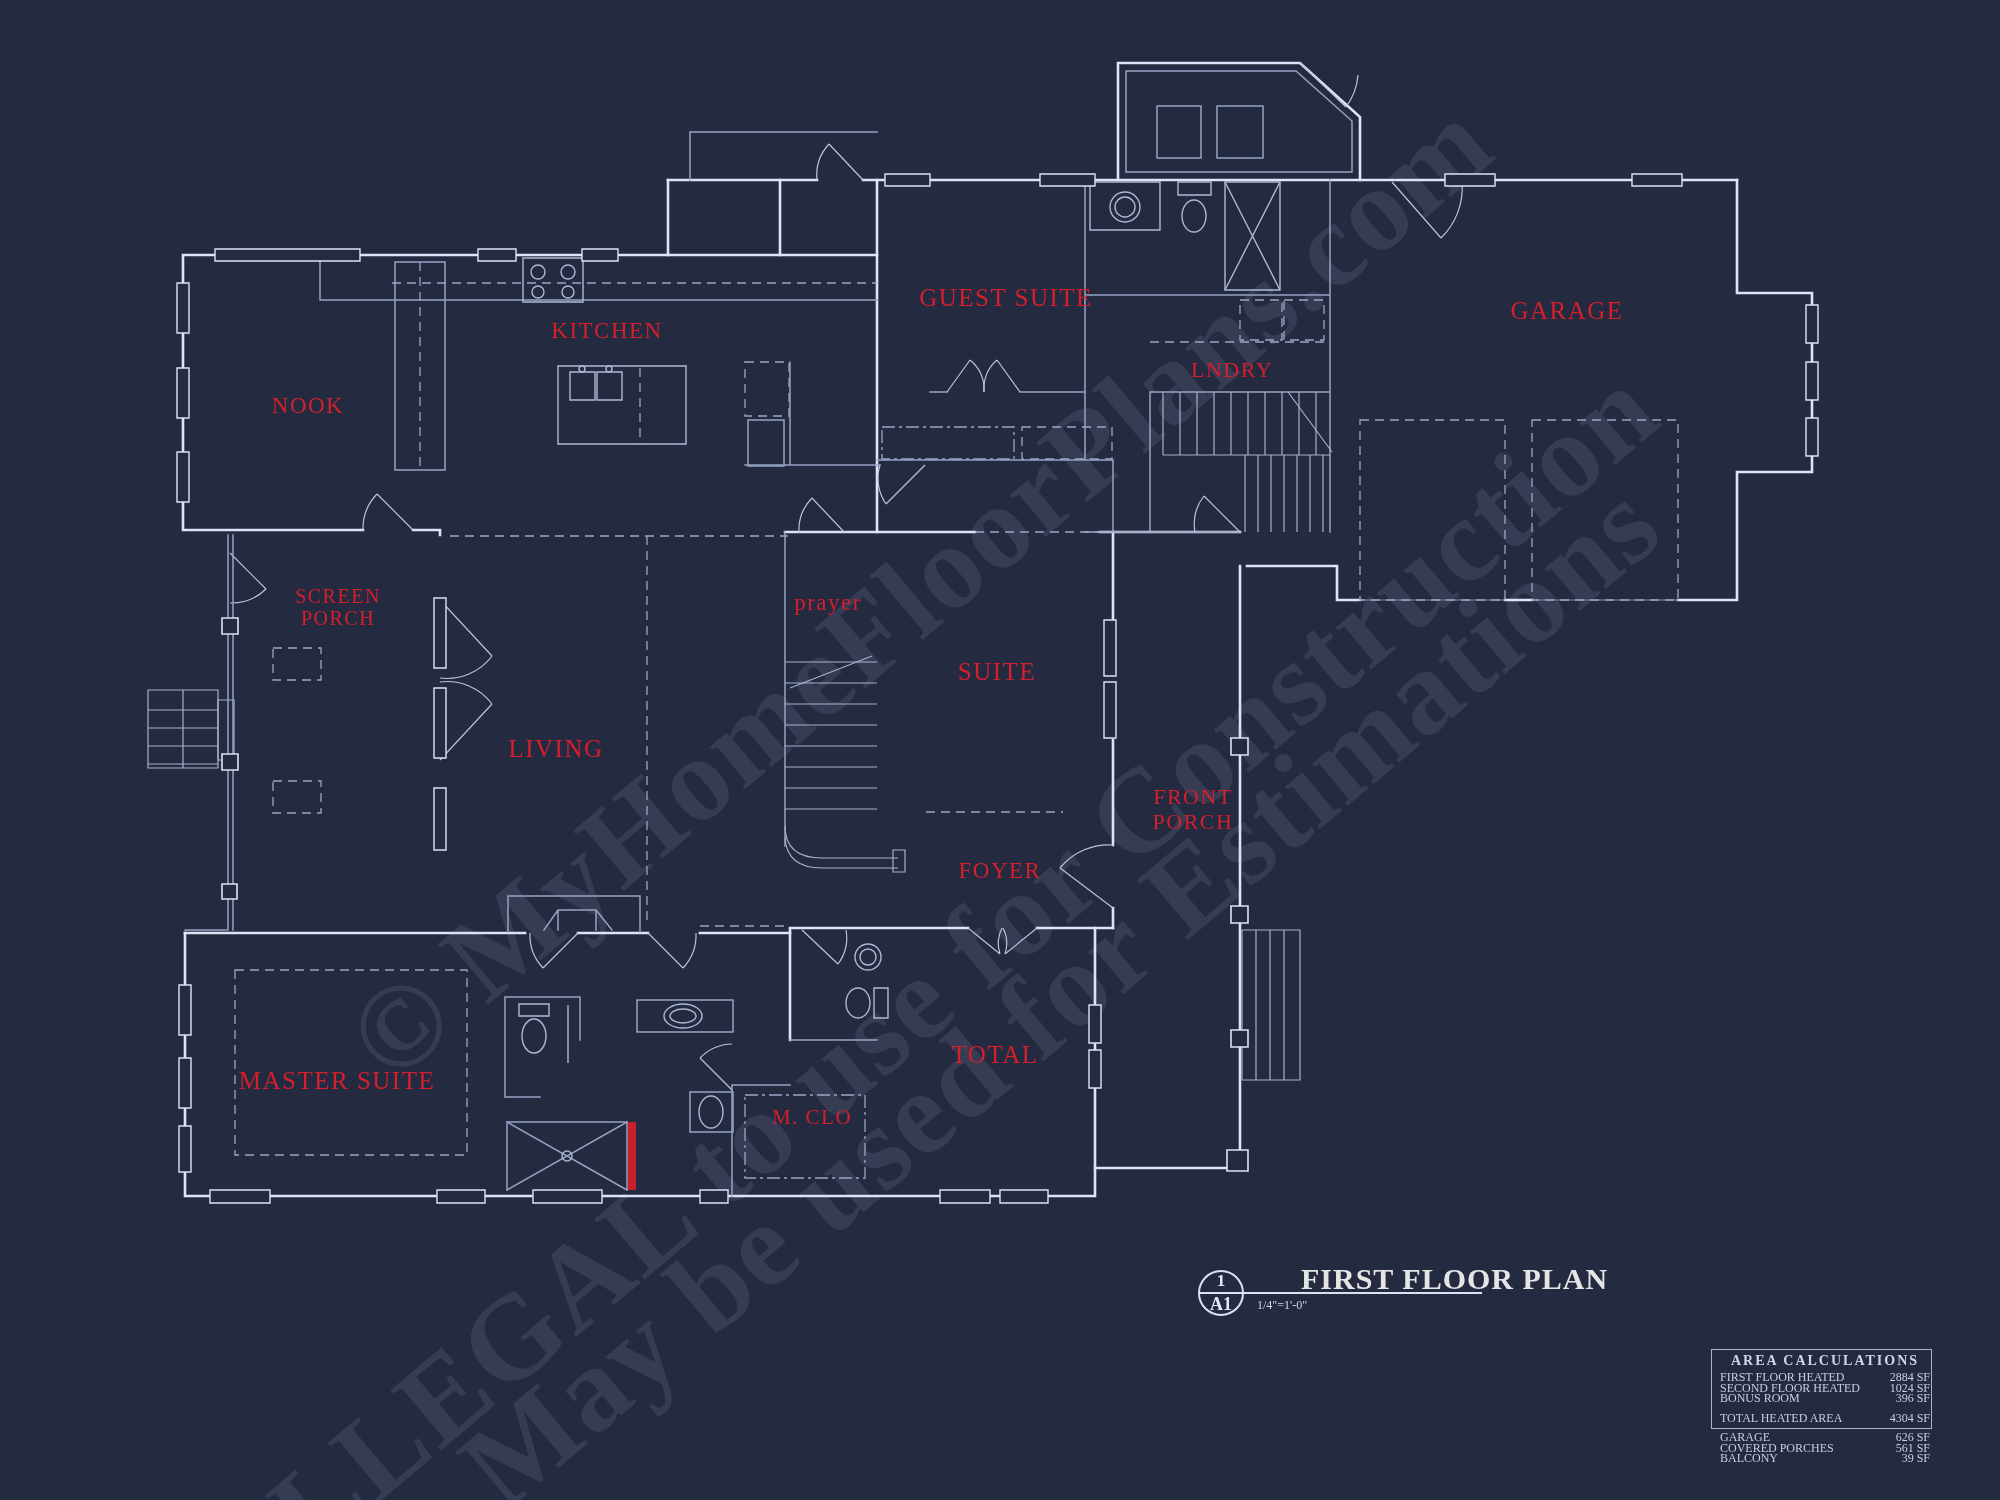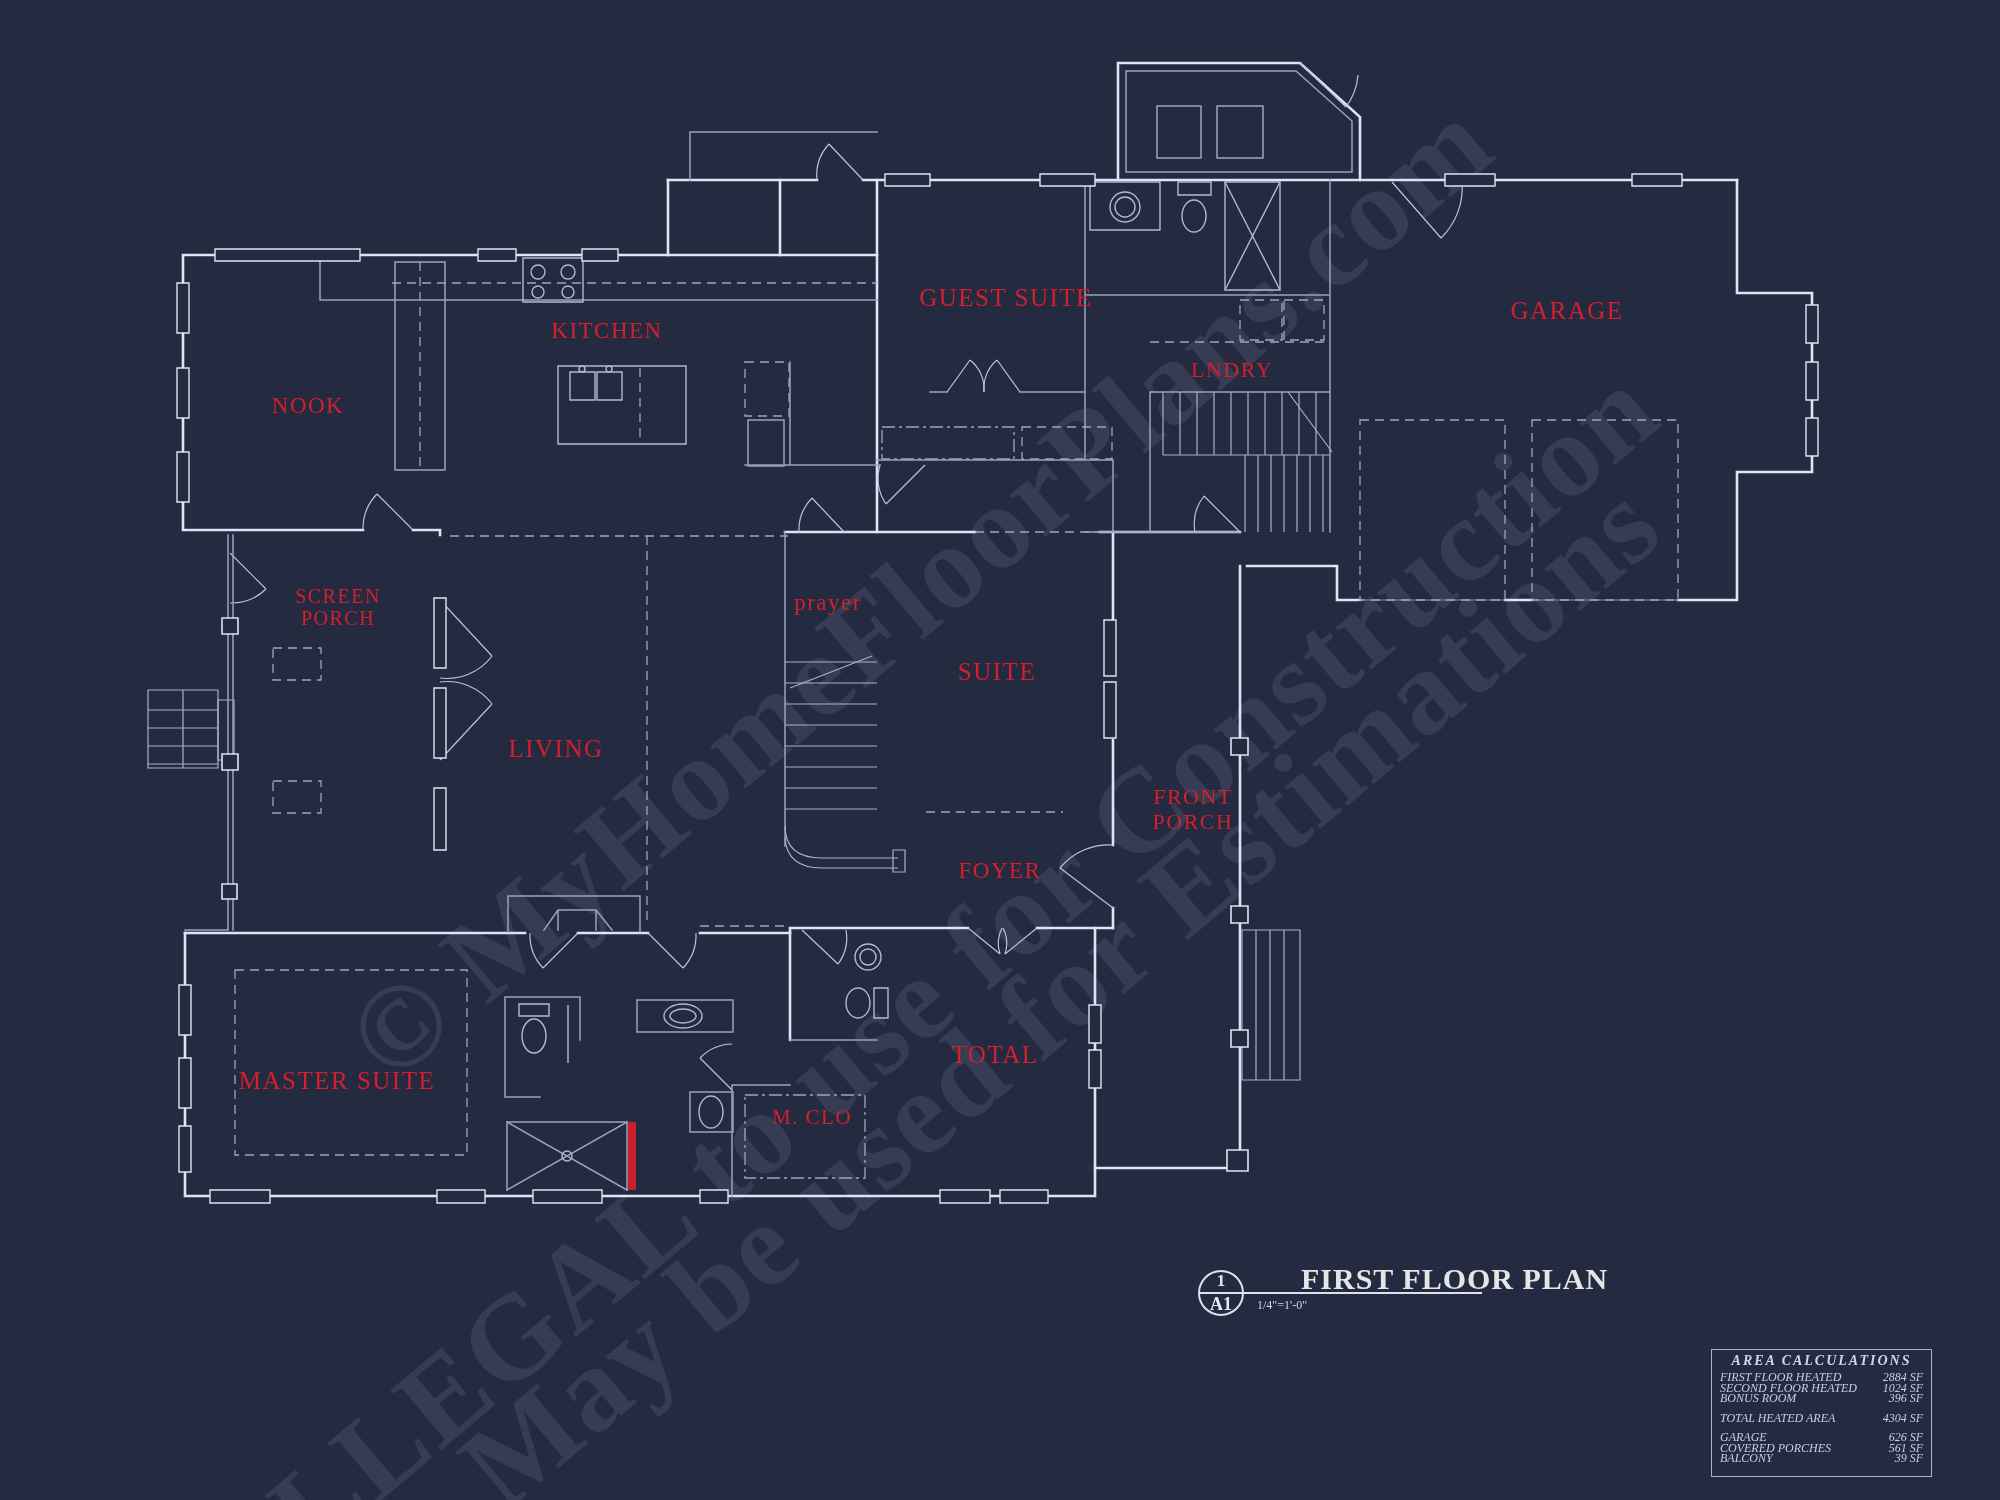--- a/index.html
+++ b/index.html
@@ -39,24 +39,23 @@
   .tb-num{position:absolute;left:1198px;top:1271px;width:46px;text-align:center;
     color:#e3e9f6;font-size:17px;font-weight:bold;}
   .tb-sheet{position:absolute;left:1198px;top:1294px;width:46px;text-align:center;
     color:#e3e9f6;font-size:18px;font-weight:bold;}
   .tb-title{position:absolute;left:1301px;top:1262px;color:#e5e5e5;
     font-size:30px;font-weight:bold;letter-spacing:1px;white-space:nowrap;}
   .tb-scale{position:absolute;left:1257px;top:1298px;color:#cfd8ea;font-size:12px;}
 
   
   .area-table{
-    position:absolute;left:1711px;top:1349px;width:221px;height:128px;
+    position:absolute;left:1711px;top:1349px;width:221px;height:80px;
     border:1.5px solid #a7b2cc;box-sizing:border-box;color:#c6cfe3;
-    padding:3px 8px 0 8px;
-    font-style:italic;
+    padding:3px 1px 0 8px;
   }
   .area-title{text-align:center;font-size:14px;font-weight:bold;letter-spacing:2px;
     color:#cdd6ea;text-shadow:0 0 1px #8removed;margin-bottom:3px;}
   .area-row{display:flex;justify-content:space-between;font-size:12px;line-height:10.5px;}
   .gap-before{margin-top:9px;text-align:right;}
 </style>
 </head>
 <body>
 
 <div class="sheet">

